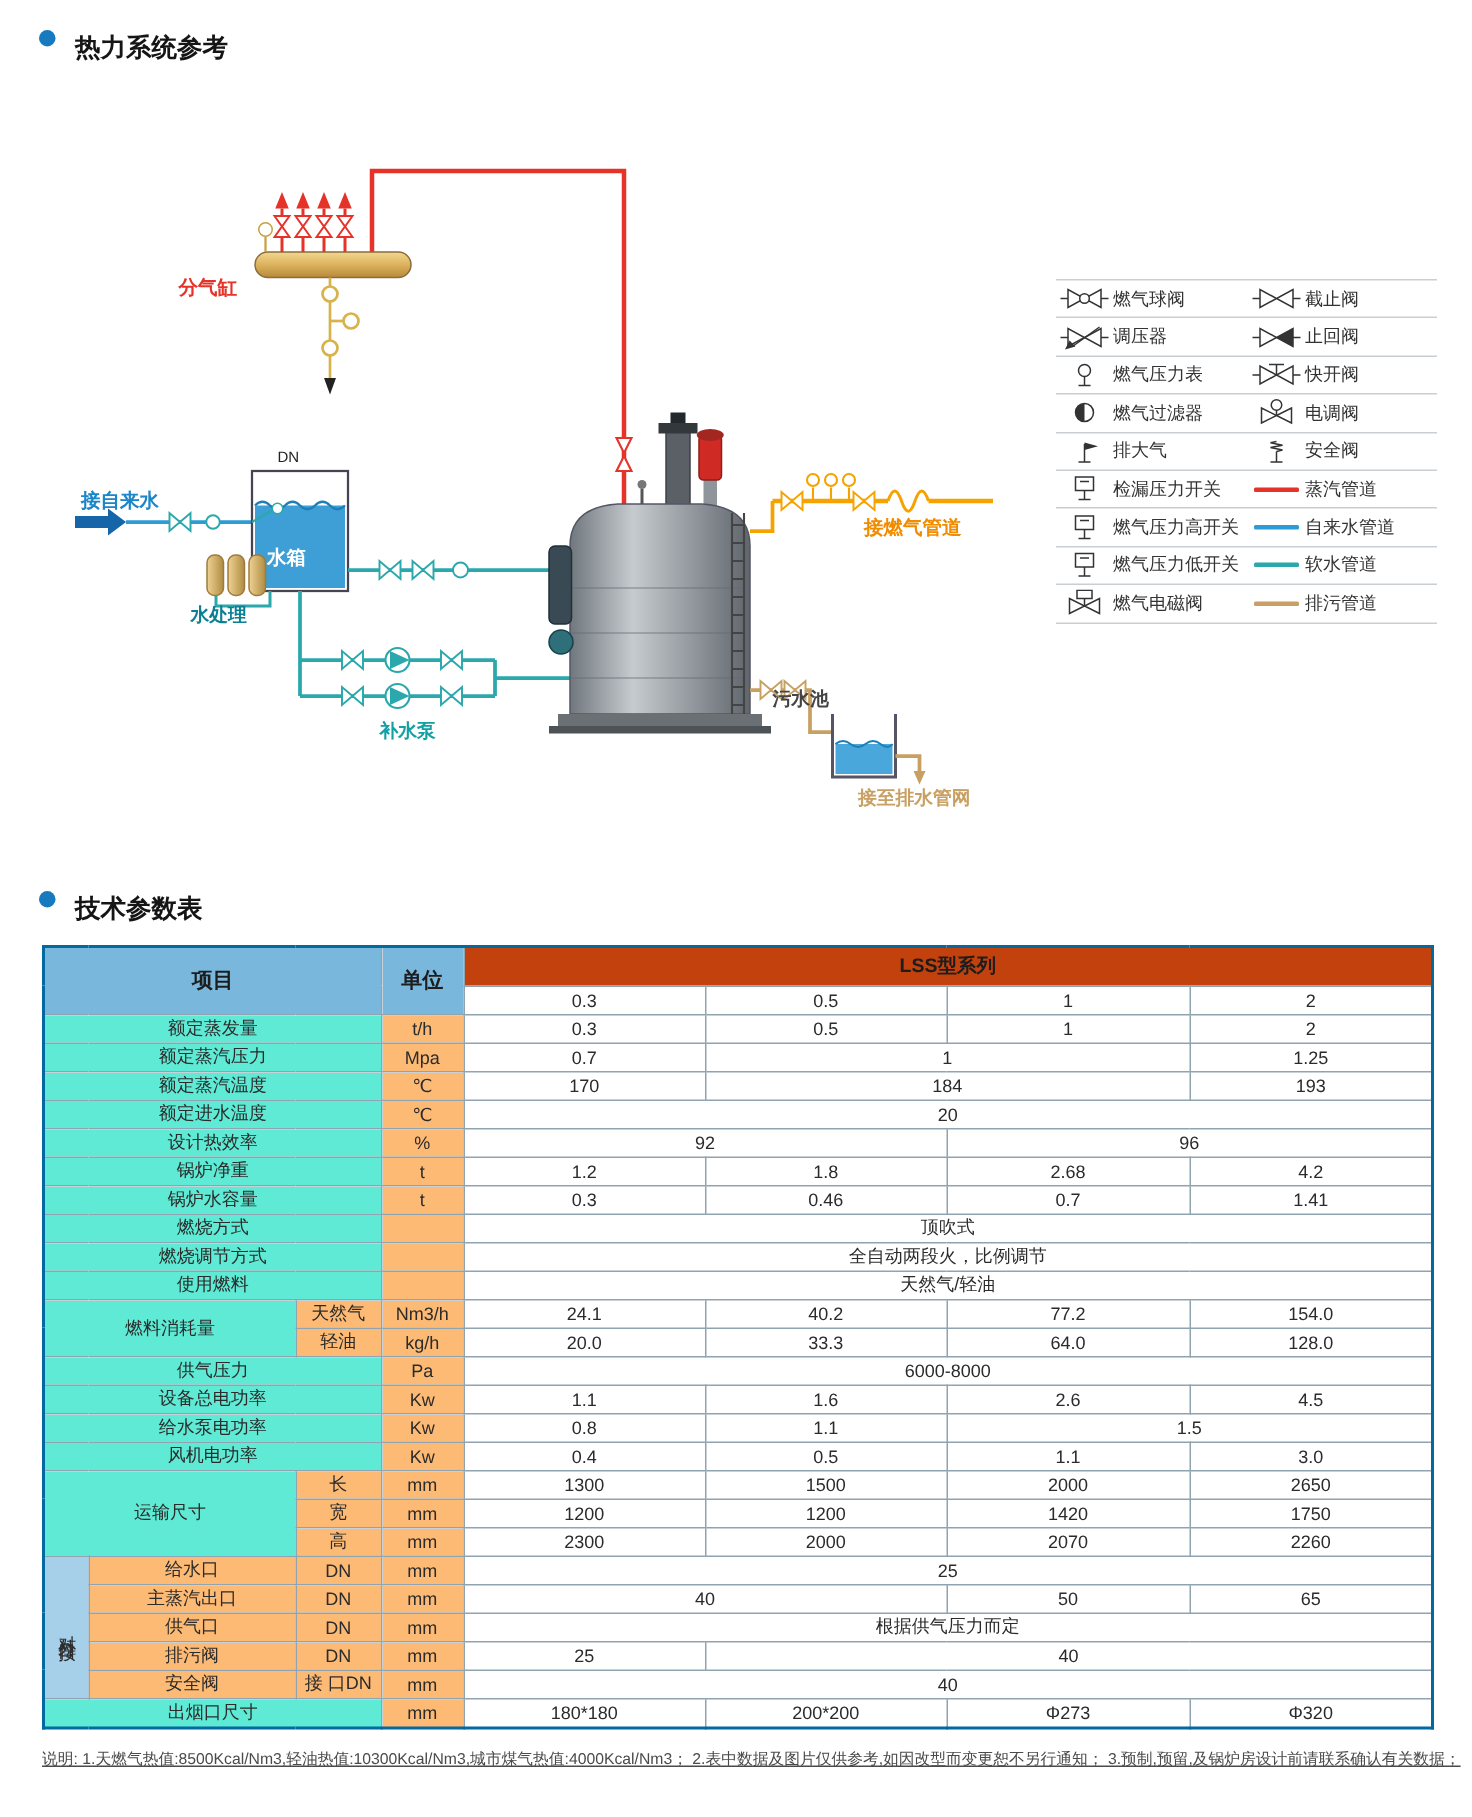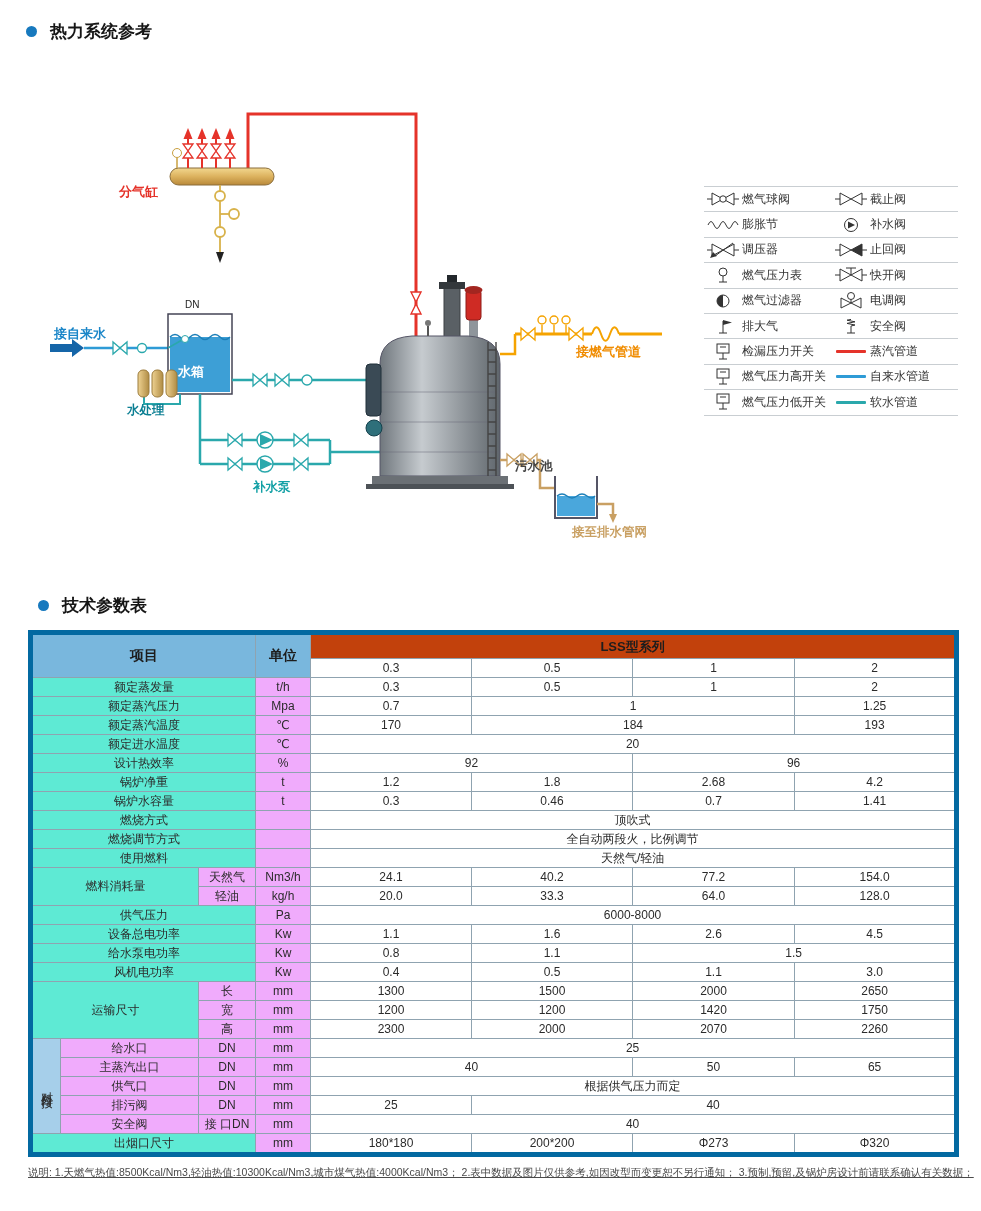--- a/index.html
+++ b/index.html
@@ -1,50 +1,50 @@
 <!DOCTYPE html>
 <html><head>
 <meta charset="utf-8">
 <style>
   html,body{margin:0;padding:0;background:#fff;}
   .page{position:relative;width:981px;height:1211px;background:#fff;overflow:hidden;
         font-family:"Liberation Sans","DejaVu Sans",sans-serif;color:#222;}
-  .sec{position:absolute;display:flex;align-items:center;gap:13px;
+  .sec{position:absolute;display:flex;gap:13px;
        font-size:17px;font-weight:bold;color:#151515;}
   .sec .dot{width:11px;height:11px;border-radius:50%;background:#1779be;flex:0 0 auto;}
   .sec1{left:26px;top:20px;}
-  .sec2{left:38px;top:594px;}
+  .sec2{left:26px;top:594px;}
 
   
   .diagram{position:absolute;left:20px;top:92px;width:690px;height:470px;}
   .diagram text{font-family:"Liberation Sans","DejaVu Sans",sans-serif;}
 
   
   .legend{position:absolute;left:704px;top:186px;width:254px;border-top:1px solid #c9ced2;}
   .lrow{display:flex;align-items:center;height:24.4px;border-bottom:1px solid #c9ced2;}
   .lsym{width:38px;flex:0 0 38px;display:flex;justify-content:center;align-items:center;}
   .llab{font-size:12px;color:#333;white-space:nowrap;}
   .llab.l1{width:90px;flex:0 0 90px;}
   .llab.l2{flex:1;}
   svg.ls{width:34px;height:18px;}
   .lpipe{display:inline-block;width:30px;height:3px;border-radius:1px;}
   .pl-steam{background:#e5332a;} .pl-tap{background:#2e9bd6;} .pl-soft{background:#2aa8ac;}
   .pl-drain{background:#c9a063;} .pl-gas{background:#f5a300;}
 
   
   .params{position:absolute;left:28px;top:630px;}
   .params table{border-collapse:collapse;table-layout:fixed;width:926px;font-size:12px;color:#2b2b2b;
-                border:5px solid #0369a1;padding-left:40px;}
+                border:2px solid #0369a1;padding-left:40px;}
   .params td,.params th{border:1px solid #8fa3b0;height:18px;text-align:center;padding:0 2px;
                 overflow:hidden;white-space:nowrap;}
   .params tr.h1{height:26px;}
   .params tr.h2 td{background:#fff;}
   th.hblue{background:#79b7dd;font-size:14px;font-weight:bold;color:#1d1d1d;}
   th.hwhite{background:#c2410c;font-size:13px;font-weight:bold;color:#1d1d1d;}
-  .params td.blue{background:#f0abfc;}
+  .params td.blue{background:#fdba74;}
   .params td.lbl{background:#5eead4;}
   .params td.vcell{background:#a6cfea;padding:0;}
   .vtext{writing-mode:vertical-rl;text-orientation:upright;letter-spacing:2px;font-size:12px;display:inline-block;}
   .note{position:absolute;left:28px;top:1166px;width:930px;font-size:10.5px;color:#4a4a4a;white-space:nowrap;text-decoration:underline;}
 </style>
 </head>
 <body>
 
 <div class="page">
 
@@ -307,34 +307,20 @@
       <span class="lsym">
           <svg class="ls" viewBox="0 0 34 18">
             <use href="#sb-stop"></use>
           </svg>
         </span>
       <span class="llab l2">截止阀</span>
     </div>
     <div class="lrow">
       <span class="lsym">
           <svg class="ls" viewBox="0 0 34 18">
-            <use href="#sb-wave"></use>
-          </svg>
-        </span>
-      <span class="llab l1">膨胀节</span>
-      <span class="lsym">
-          <svg class="ls" viewBox="0 0 34 18">
-            <use href="#sb-fill"></use>
-          </svg>
-        </span>
-      <span class="llab l2">补水阀</span>
-    </div>
-    <div class="lrow">
-      <span class="lsym">
-          <svg class="ls" viewBox="0 0 34 18">
             <use href="#sb-reg"></use>
           </svg>
         </span>
       <span class="llab l1">调压器</span>
       <span class="lsym">
           <svg class="ls" viewBox="0 0 34 18">
             <use href="#sb-check"></use>
           </svg>
         </span>
       <span class="llab l2">止回阀</span>
@@ -409,20 +395,32 @@
       <span class="lsym">
           <svg class="ls" viewBox="0 0 34 18">
             <use href="#sb-pswitch"></use>
           </svg>
         </span>
       <span class="llab l1">燃气压力低开关</span>
       <span class="lsym">
           <span class="lpipe pl-soft"></span>
         </span>
       <span class="llab l2">软水管道</span>
+    </div>
+    <div class="lrow">
+      <span class="lsym">
+          <svg class="ls" viewBox="0 0 34 18">
+            <use href="#sb-solenoid"></use>
+          </svg>
+        </span>
+      <span class="llab l1">燃气电磁阀</span>
+      <span class="lsym">
+          <span class="lpipe pl-drain"></span>
+        </span>
+      <span class="llab l2">排污管道</span>
     </div>
   </div>
 
   <div class="sec sec2">
     <span class="dot"></span>
     <span>技术参数表</span>
   </div>
 
   <div class="params">
   <table>

